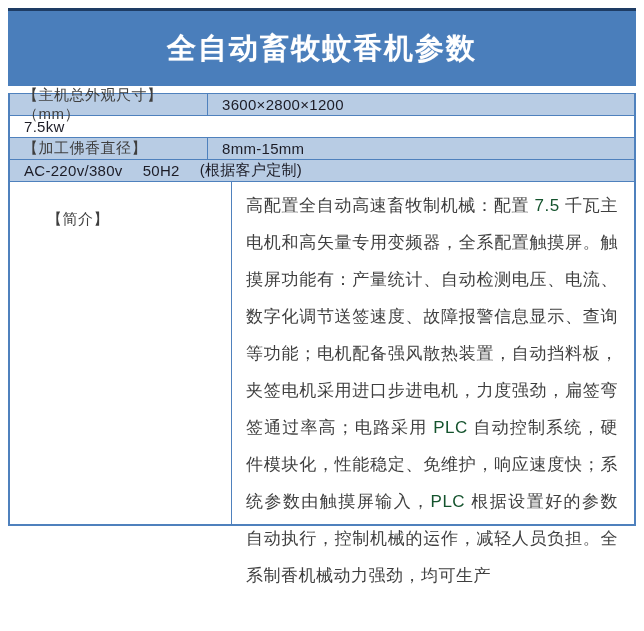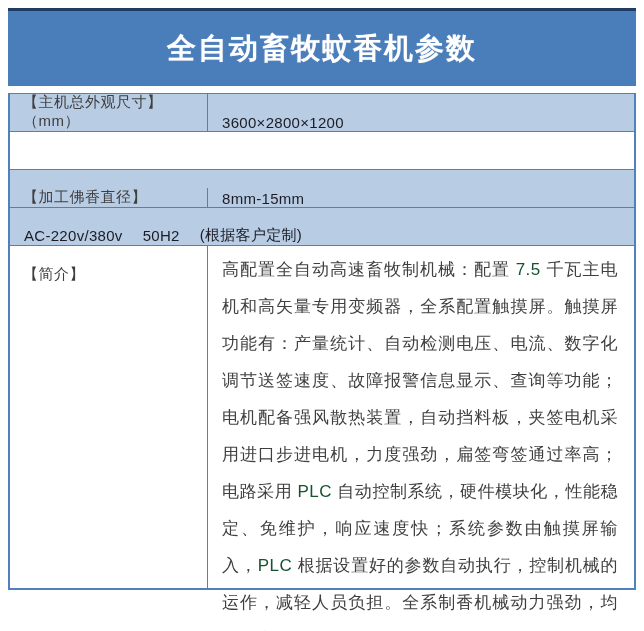--- a/index.html
+++ b/index.html
@@ -40,21 +40,21 @@
     background: #ffffff;
   }
   .row {
     display: flex;
     box-sizing: border-box;
     border-bottom: 1px solid #4f81bd;
     background: #ffffff;
   }
   .row.band { background: #b8cce4; }
   .row:last-child { border-bottom: none; }
-  .row.spec { height: 38px; align-items: flex-end; }
+  .row.spec { height: 22px; }
   .cell-label {
     width: 198px;
     box-sizing: border-box;
     border-right: 1px solid #4f81bd;
     padding-left: 13px;
     display: flex;
     align-items: center;
     color: #3f3f3f;
     font-size: 15px;
     letter-spacing: 0.5px;
@@ -68,21 +68,22 @@
     align-items: center;
     color: #1c1c26;
     font-size: 15px;
     font-weight: normal;
     letter-spacing: 0.3px;
   }
   .cell-value .part + .part { margin-left: 20px; }
   .row.intro { height: 342px; }
   .row.intro .cell-label {
     align-items: flex-start;
-    padding-top: 19px;
+    padding-top: 28px;
+    margin-left: 24px;
   }
   .intro-text {
     flex: 1;
     box-sizing: border-box;
     padding: 5px 16px 0 14px;
     font-size: 17px;
     line-height: 37px;
     color: #3f3f3f;
     text-align: justify;
     letter-spacing: 0.5px;
@@ -97,20 +98,23 @@
     <div class="title">全自动畜牧蚊香机参数</div>
   </div>
   <div class="spec-table">
       <div class="row spec band">
         <div class="cell-label">【主机总外观尺寸】（mm）</div>
         <div class="cell-value">
           <span class="part">3600×2800×1200</span>
         </div>
       </div>
       <div class="row spec">
+        <div class="cell-value">
+          <span class="part">7.5kw</span>
+        </div>
       </div>
       <div class="row spec band">
         <div class="cell-label">【加工佛香直径】</div>
         <div class="cell-value">
           <span class="part">8mm-15mm</span>
         </div>
       </div>
       <div class="row spec band">
         <div class="cell-value">
           <span class="part">AC-220v/380v</span>

